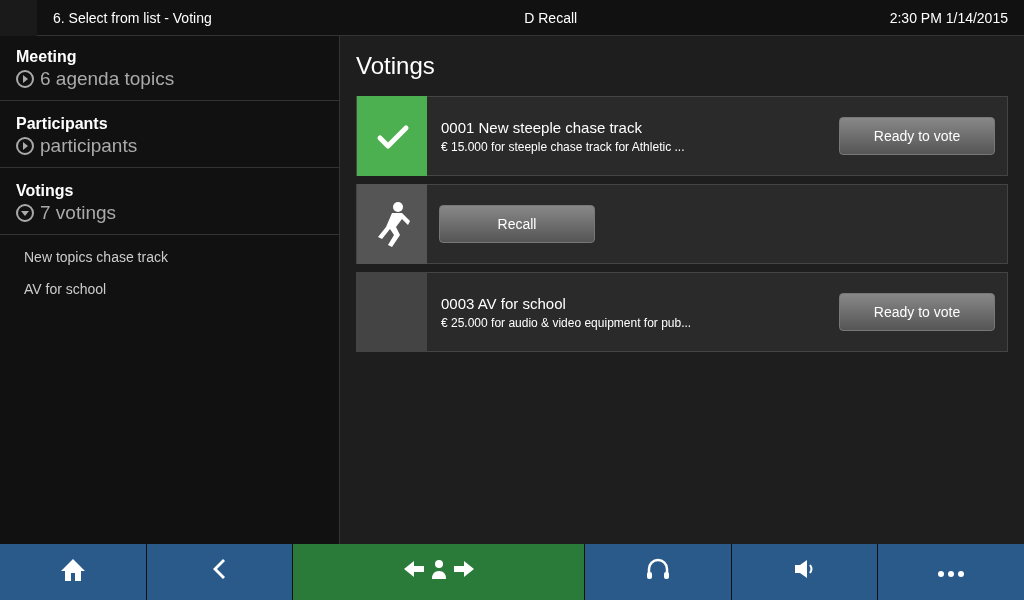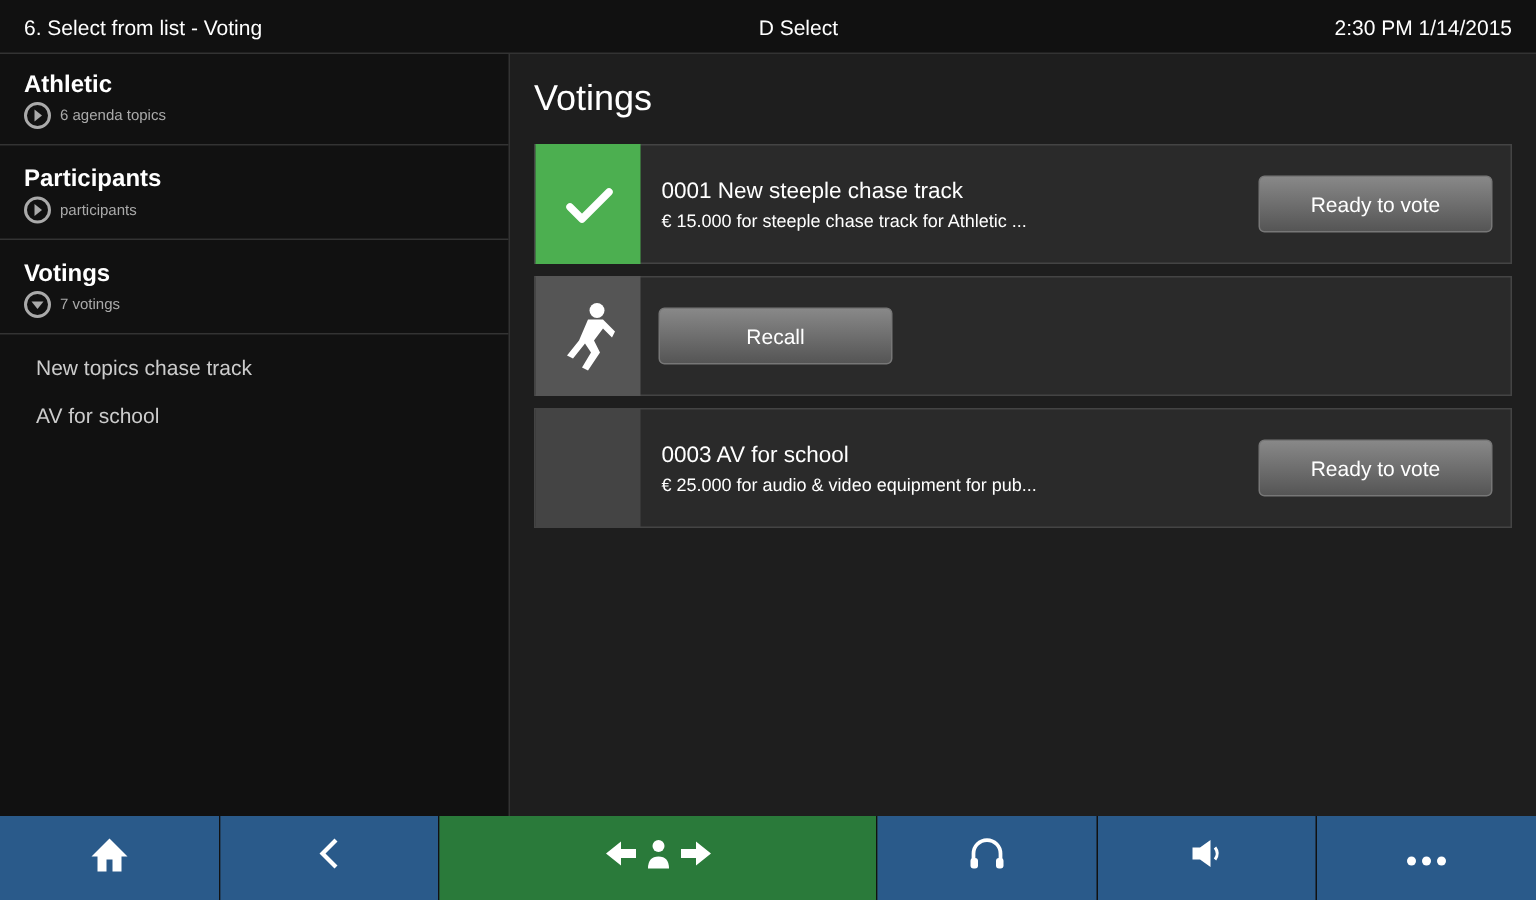--- a/index.html
+++ b/index.html
@@ -14,20 +14,21 @@
 
     
     #header {
       display: flex;
       align-items: center;
       justify-content: space-between;
       background: #111;
       height: 36px;
       padding: 0 16px;
       border-bottom: 1px solid #333;
+      margin-left: 37px;
     }
     #header .left { color: #fff; font-size: 14px; }
     #header .center { color: #fff; font-size: 14px; }
     #header .right { color: #fff; font-size: 14px; }
 
     
     #main {
       display: flex;
       height: calc(600px - 36px - 56px);
     }
@@ -45,21 +46,21 @@
       padding: 8px 16px 4px 16px;
     }
 
     .sidebar-section-title {
       font-size: 16px;
       color: #fff;
       font-weight: bold;
     }
 
     .sidebar-section-sub {
-      font-size: 10px;
+      font-size: 19px;
       color: #aaa;
       display: flex;
       align-items: center;
       gap: 6px;
       margin-top: 2px;
     }
 
     .circle-icon {
       width: 18px;
       height: 18px;
@@ -239,30 +240,30 @@
     .toolbar-icon {
       color: #fff;
       font-size: 22px;
     }
   </style>
 </head>
 <body>
 
 <div id="header">
   <span class="left">6. Select from list - Voting</span>
-  <span class="center">D Select</span>
+  <span class="center">D Recall</span>
   <span class="right">2:30 PM 1/14/2015</span>
 </div>
 
 <div id="main">
 
   <div id="sidebar">
 
   <div class="sidebar-section">
-        <div class="sidebar-section-title">Athletic</div>
+        <div class="sidebar-section-title">Meeting</div>
         <div class="sidebar-section-sub">
           <span class="circle-icon">
             <div class="circle-icon-arrow"></div>
           </span>
           <span>6 agenda topics</span>
         </div>
       </div>
       <hr class="sidebar-divider">
       <div class="sidebar-section">
         <div class="sidebar-section-title">Participants</div>

